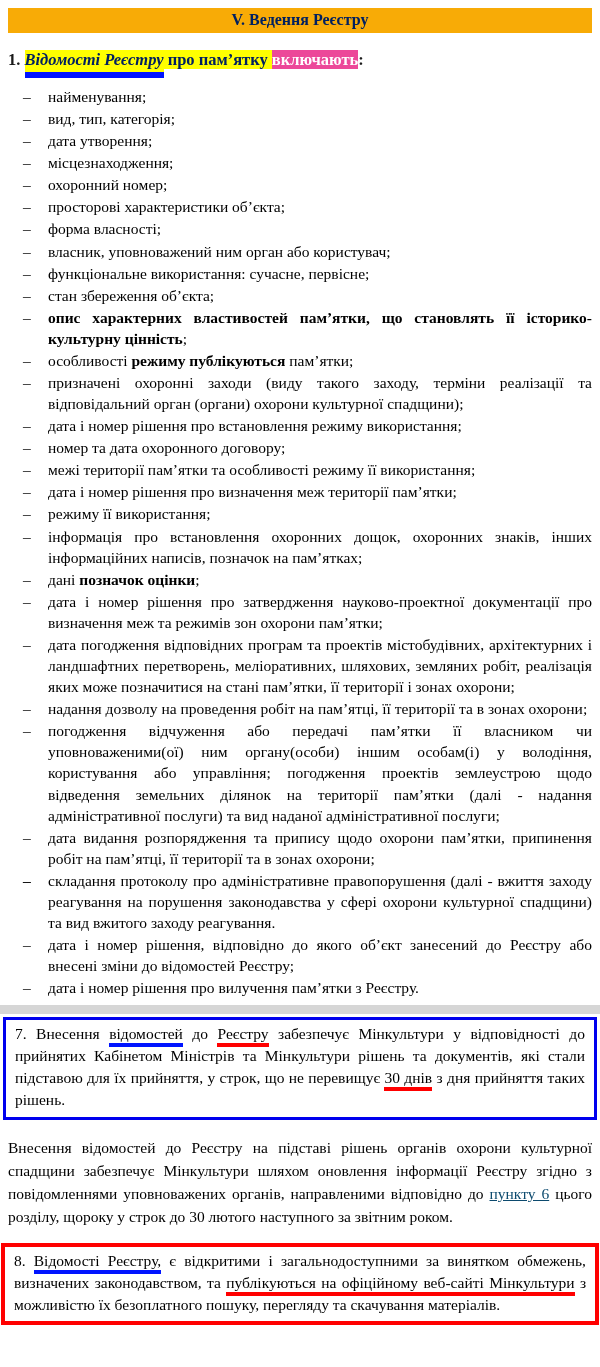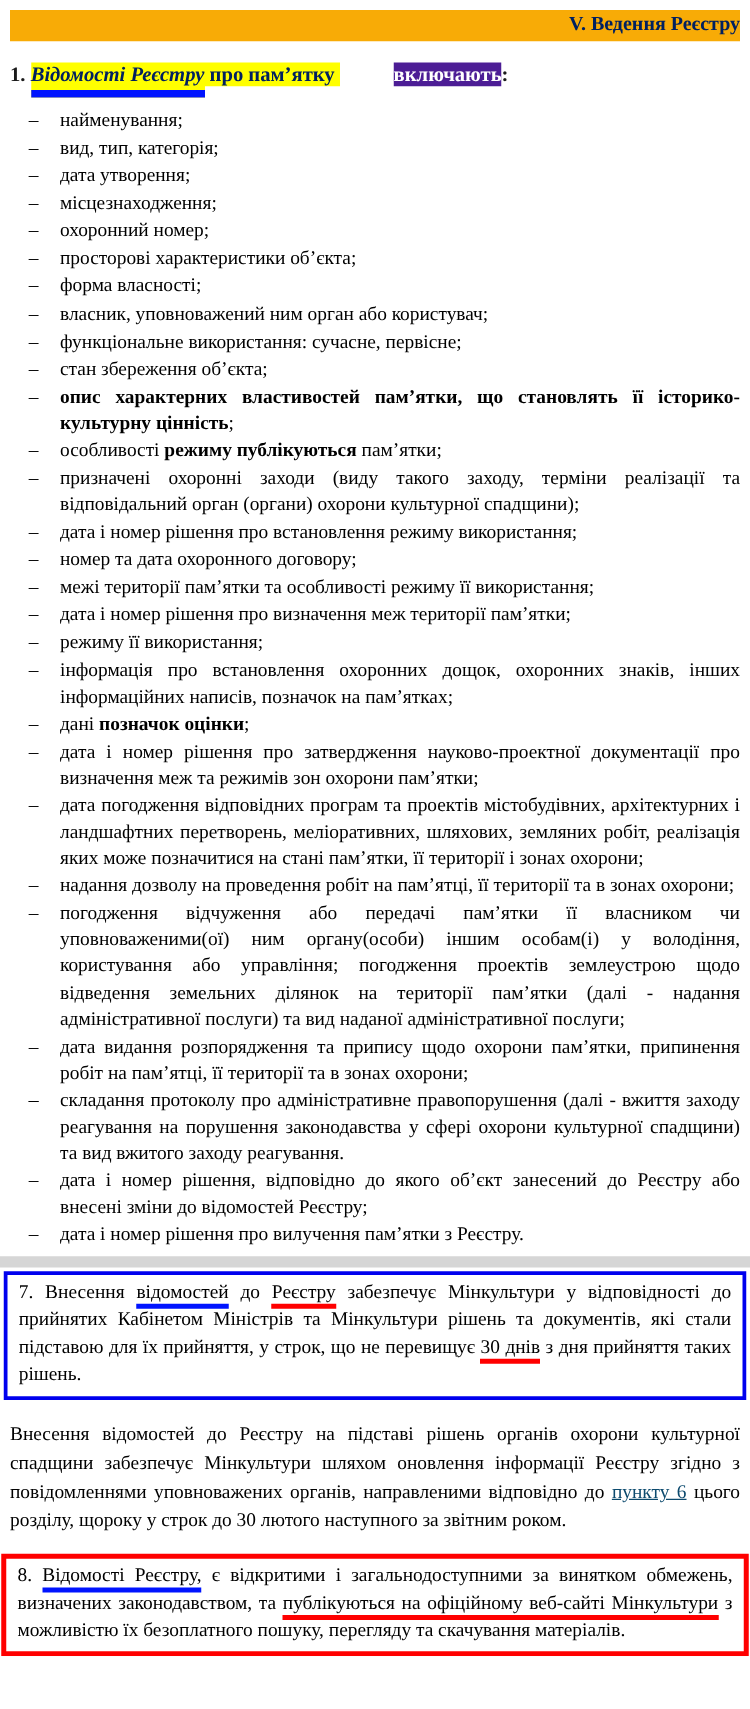--- a/index.html
+++ b/index.html
@@ -11,34 +11,34 @@
   }
   .page{width:600px;overflow:hidden;background:#fff;}
 
   
   .band{
     margin:8px 8px 0 8px;
     background:#F8AB06;
     color:#002060;
     font-weight:bold;
     font-size:16px;
-    text-align:right;
+    text-align:center;
     padding:3px 0 4px 0;
   }
 
   
   .item1{
     margin:17px 8px 2px 8px;
     font-size:16.5px;
     font-weight:bold;
     color:#002060;
   }
   .item1 .num{color:#1a1a1a;}
   .hl-yellow{background:#FFFF00;}
-  .hl-red{background:#4c1d95;color:#ffffff;margin-left:43px;}
+  .hl-red{background:#ec4899;color:#ffffff;}
   .u-thick{
     border-bottom:6px solid #0014FF;
     padding-bottom:3px;
     font-style:italic;
   }
   .colon{color:#1a1a1a;}
 
   
   ul.reg-list{
     list-style:none;

